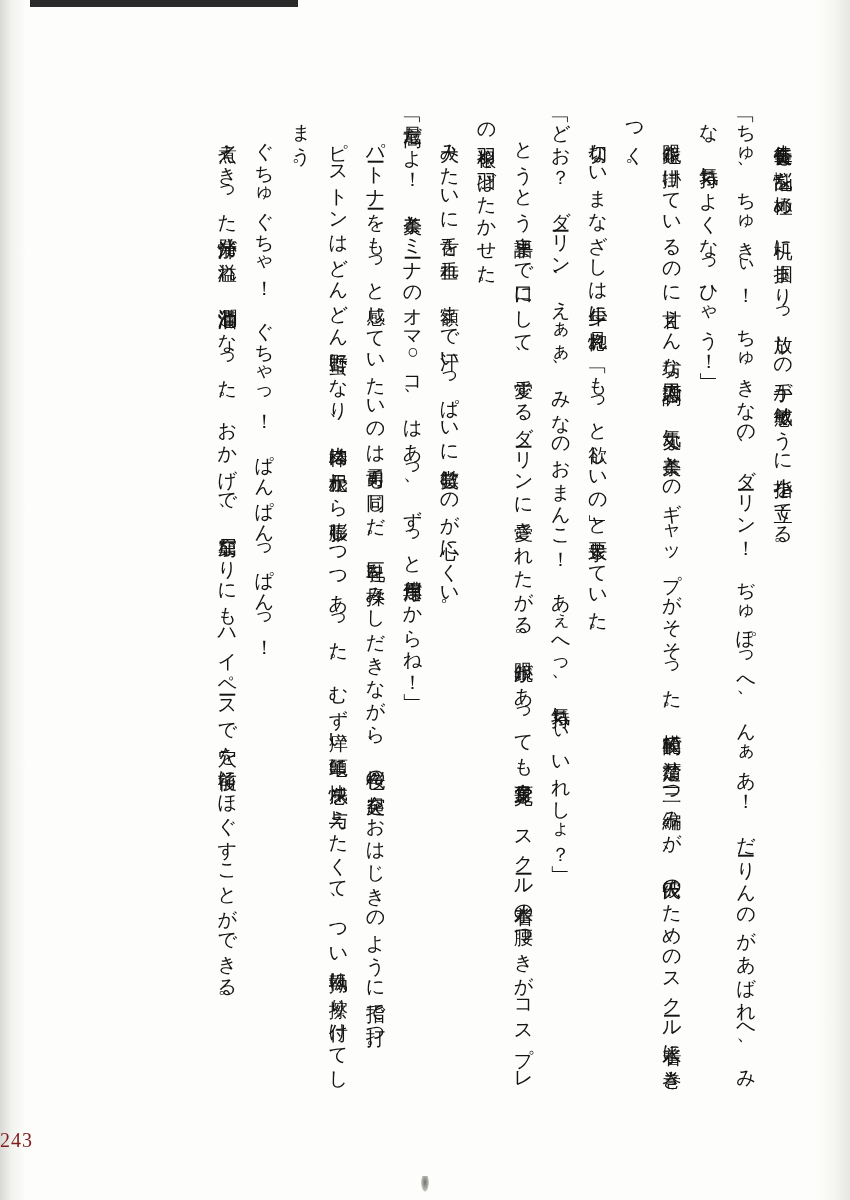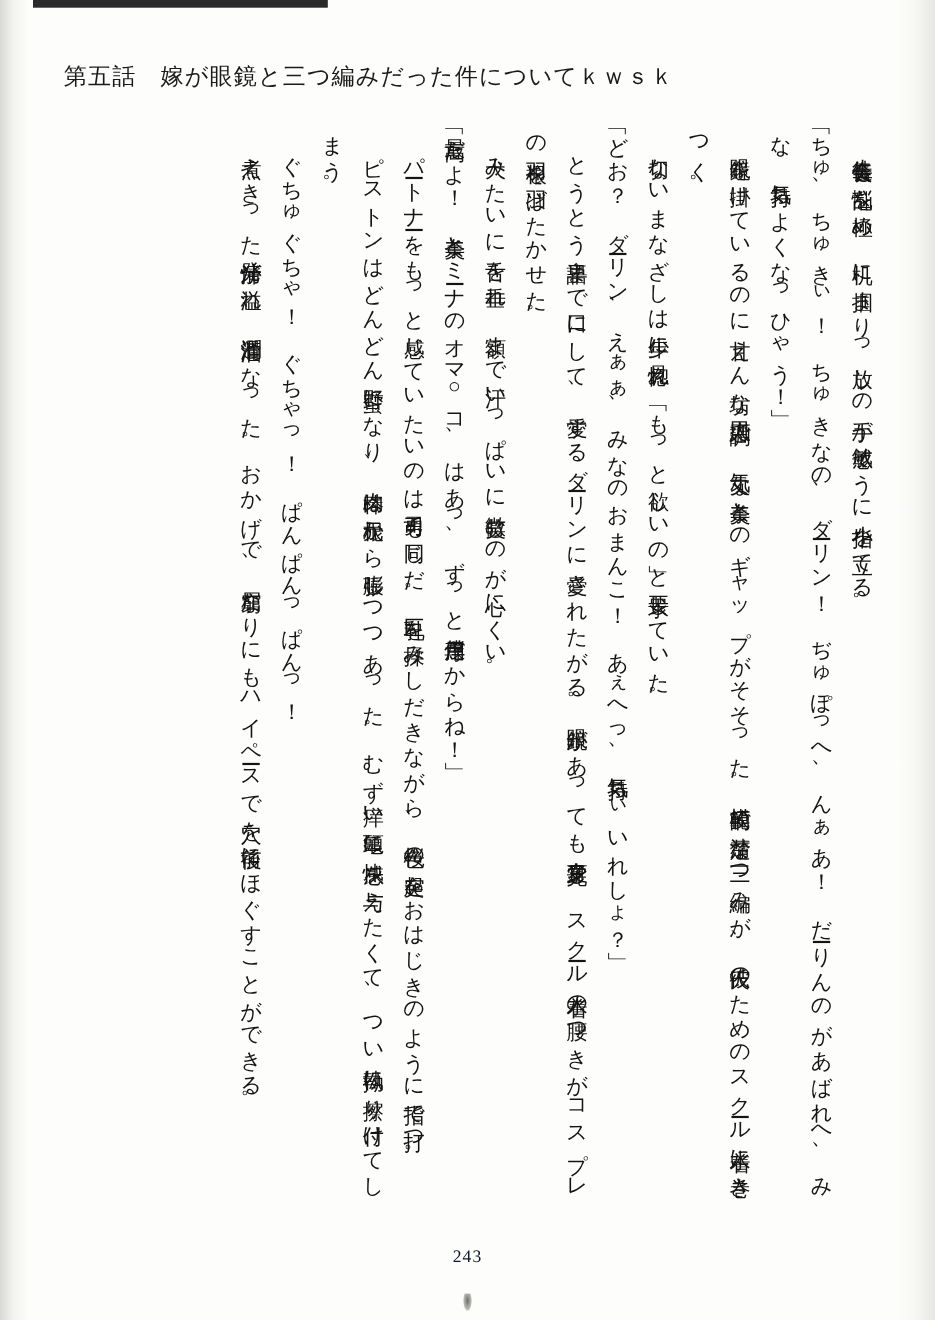--- a/index.html
+++ b/index.html
@@ -104,23 +104,23 @@
   #body-text p.indent {
     text-indent: 1em;
   }
 
   
   #page-number {
     position: absolute;
     left: 0;
     right: 0;
     bottom: 48px;
-    text-align: center;
-    font-size: 16px;
-    color: #0f172a;
+    text-align: left;
+    font-size: 20px;
+    color: #7f1d1d;
     letter-spacing: 1px;
   }
 
   
   #bottom-mark {
     position: absolute;
     left: 50%;
     margin-left: -4px;
     bottom: 8px;
     width: 8px;
@@ -150,21 +150,20 @@
       <div class="tick" style="top: 616px;"></div>
       <div class="tick" style="top: 672px;"></div>
       <div class="tick" style="top: 728px;"></div>
       <div class="tick" style="top: 784px;"></div>
       <div class="tick" style="top: 840px;"></div>
       <div class="tick" style="top: 896px;"></div>
       <div class="tick" style="top: 952px;"></div>
       <div class="tick" style="top: 1008px;"></div>
     </div>
 
-  <div id="chapter-heading">第五話　嫁が眼鏡と三つ編みだった件についてｋｗｓｋ</div>
 
   <div id="body-text">
     <p class="indent">生徒会長も悩乱を極め、机に掴まりっ放しの手が敏感そうに小指を立てる。</p>
     <p>「ちゅ、ちゅきぃ！　ちゅきなの、ダーリン！　ぢゅぽっへ、んぁあ！　だーりんのがあばれへ、みな、気持ちよくなっひゃう！」</p>
     <p class="indent">眼鏡を掛けているのに甘えん坊な恋人口調で、気丈な美奈とのギャップがそそった。模範的で清楚な三つ編みが、彼氏のためのスクール水着に巻きつく。</p>
     <p class="indent">切ないまなざしは少年に見惚れ、「もっと欲しいの」と要求していた。</p>
     <p>「どお？　ダーリン、えぁぁ、みなのおまんこ！　あぇへっ、気持ちぃいれしょ？」</p>
     <p class="indent">とうとう卑語まで口にして、愛するダーリンに愛されたがる。眼鏡があっても変身完了し、スクール水着の腰つきがコスプレの羽根を羽ばたかせた。</p>
     <p class="indent">犬みたいに舌を垂れ、額まで汗いっぱいに微笑むのが心にくい。</p>
     <p>「最高だよ！　美奈とミーナのオマ○コ、はあっ、ずっと僕専用だからね！」</p>

